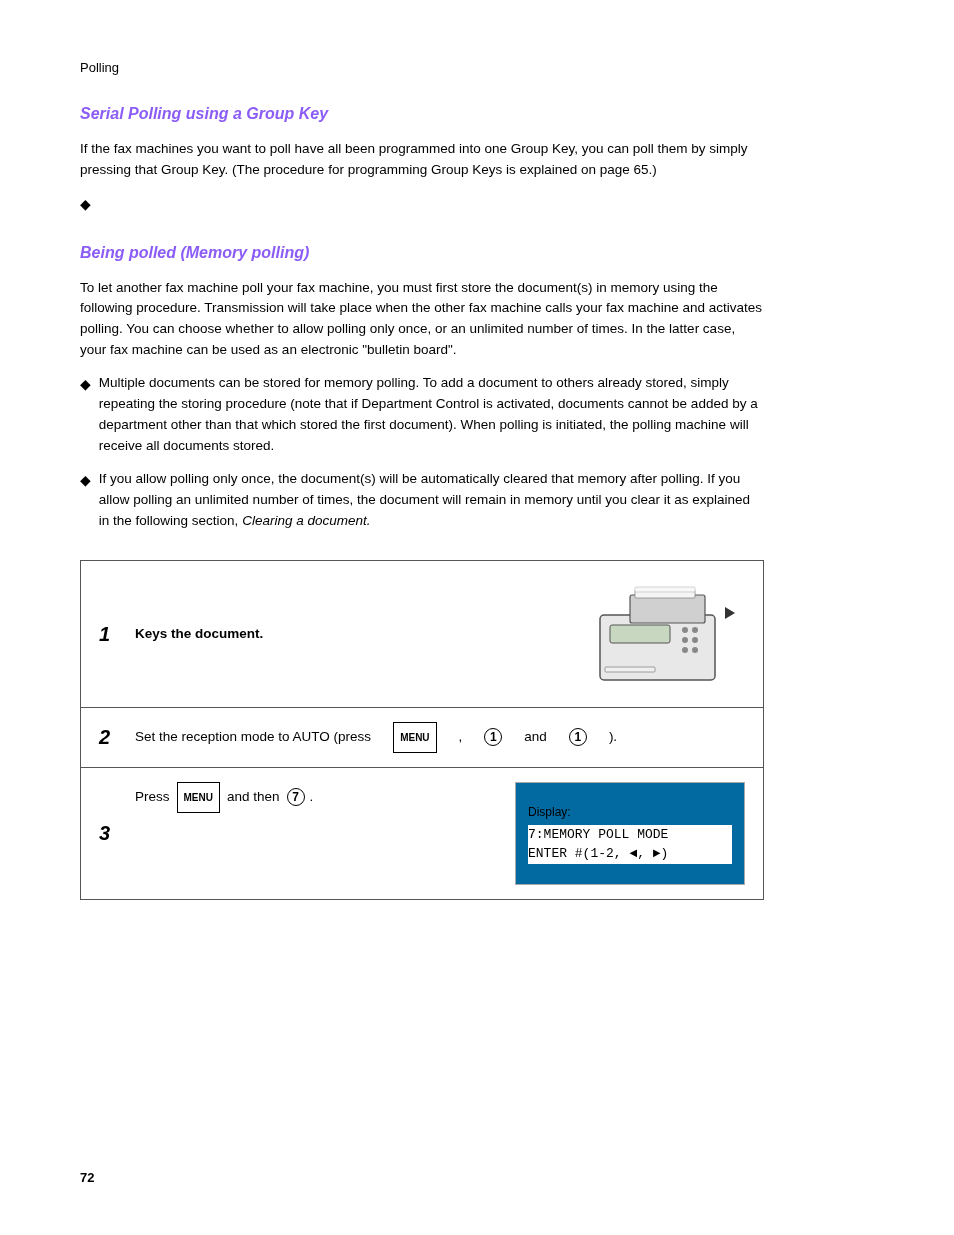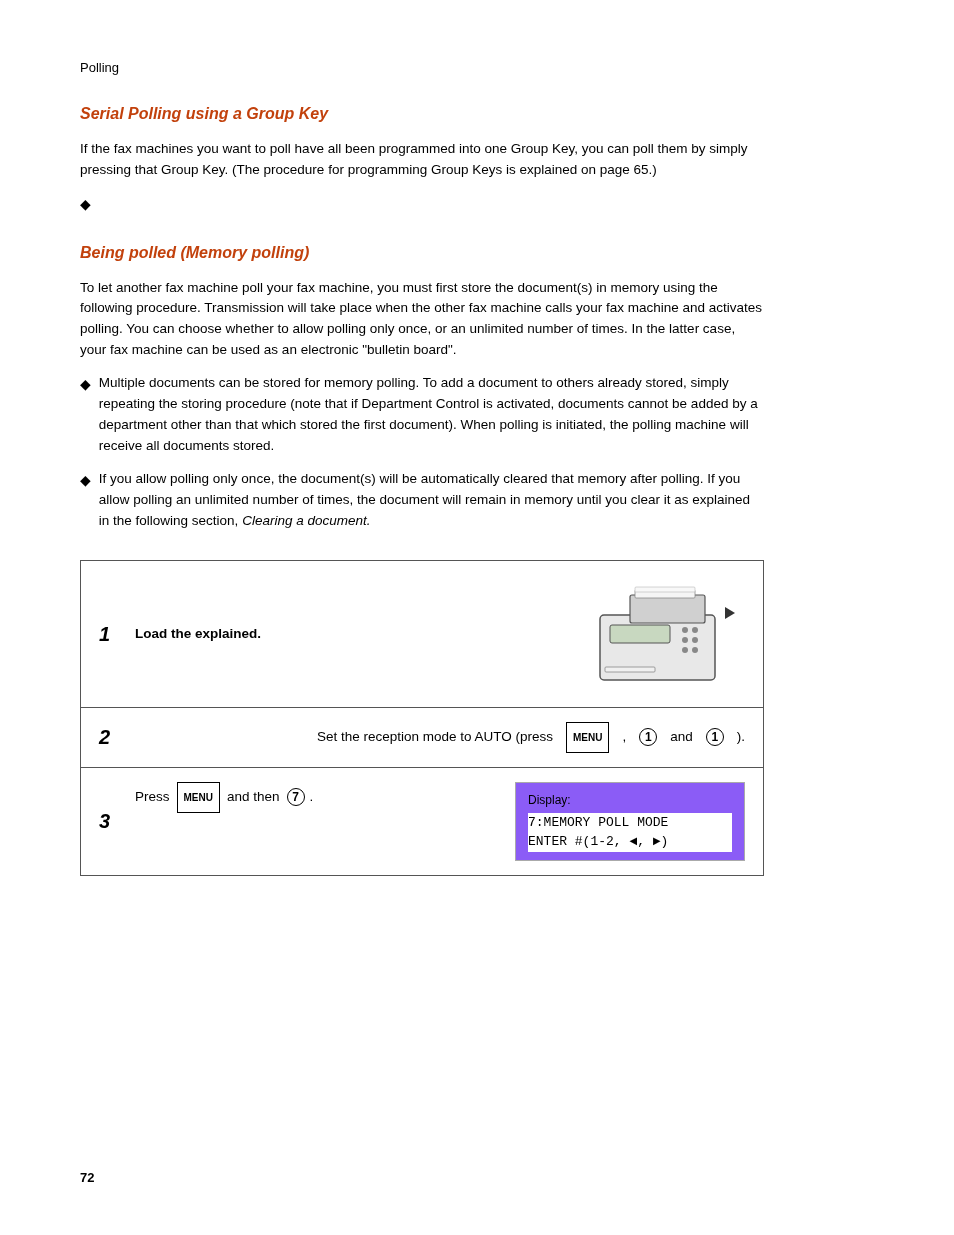--- a/index.html
+++ b/index.html
@@ -21,21 +21,21 @@
     .breadcrumb {
       font-size: 13px;
       color: #000;
       margin-bottom: 30px;
     }
     .section-title {
       font-size: 16px;
       font-weight: bold;
       font-style: italic;
       margin-bottom: 16px;
-      color: #c2410c;
+      color: #8b5cf6;
     }
     .body-text {
       font-size: 13.5px;
       line-height: 1.55;
       margin-bottom: 12px;
       color: #000;
     }
     .bullet-item {
       display: flex;
       align-items: flex-start;
@@ -112,22 +112,22 @@
       align-items: flex-start;
     }
     .step3-left {
       flex: 1;
       display: flex;
       align-items: center;
     }
     .step3-right {
       width: 230px;
       border: 1px solid #aaa;
-      background: #8b5cf6;
-      padding: 8px 12px;
+      background: #0369a1;
+      padding: 20px 12px;
       font-size: 13px;
     }
     .display-label {
       font-size: 12px;
       margin-bottom: 4px;
       font-weight: normal;
     }
     .display-screen {
       background: #fff;
       font-size: 13px;
@@ -142,22 +142,21 @@
       font-weight: bold;
     }
     .italic-text {
       font-style: italic;
     }
     .step2-text {
       font-size: 13.5px;
       display: flex;
       align-items: center;
       flex-wrap: wrap;
-      gap: 11px;
-      justify-content: flex-end;
+      gap: 20px;
     }
   </style>
 </head>
 <body>
 
 <div class="page">
 
   <div class="breadcrumb">Polling</div>
 
   <div class="section-gap">
@@ -184,21 +183,21 @@
         <span class="italic-text">Clearing a document.</span>
       </span>
     </div>
   </div>
 
   <div class="steps-container">
 
     <div class="step-row" style="min-height:140px;">
       <div class="step-number">1</div>
       <div class="step-content">
-        <strong>Load the explained.</strong>
+        <strong>Keys the document.</strong>
       </div>
       <div class="step-image">
         
         <svg width="170" height="115" viewBox="0 0 170 115">
 
           <rect x="25" y="40" width="115" height="65" rx="4" ry="4" fill="#e8e8e8" stroke="#555" stroke-width="1.5"></rect>
 
           <rect x="55" y="20" width="75" height="28" rx="2" ry="2" fill="#d0d0d0" stroke="#555" stroke-width="1.2"></rect>
 
           <rect x="60" y="15" width="60" height="8" rx="1" fill="#f5f5f5" stroke="#888" stroke-width="0.8"></rect>

